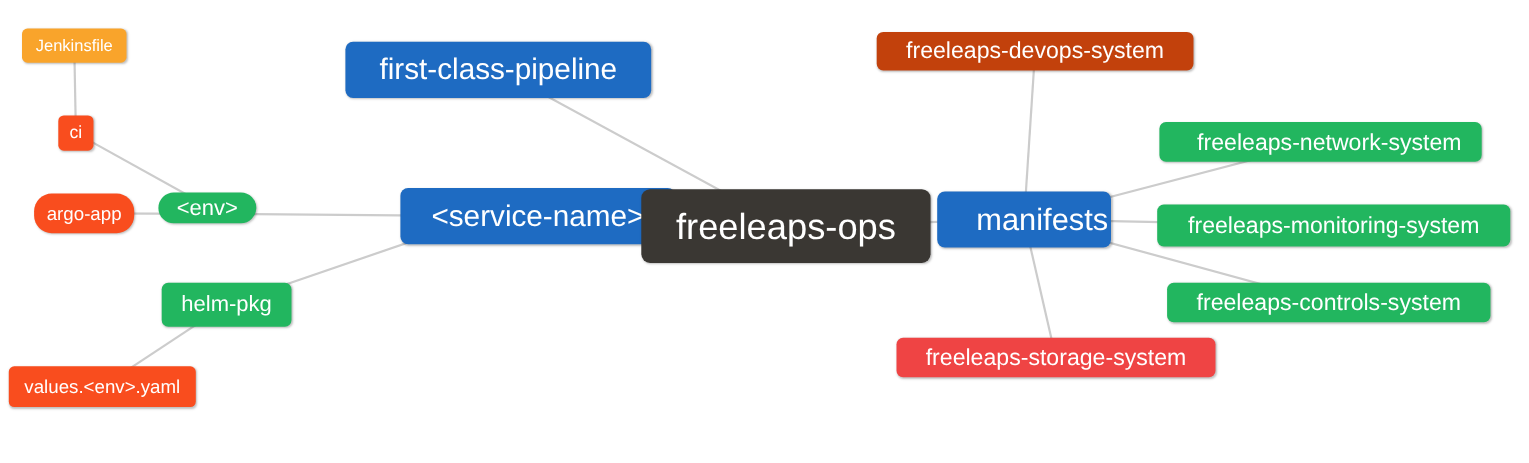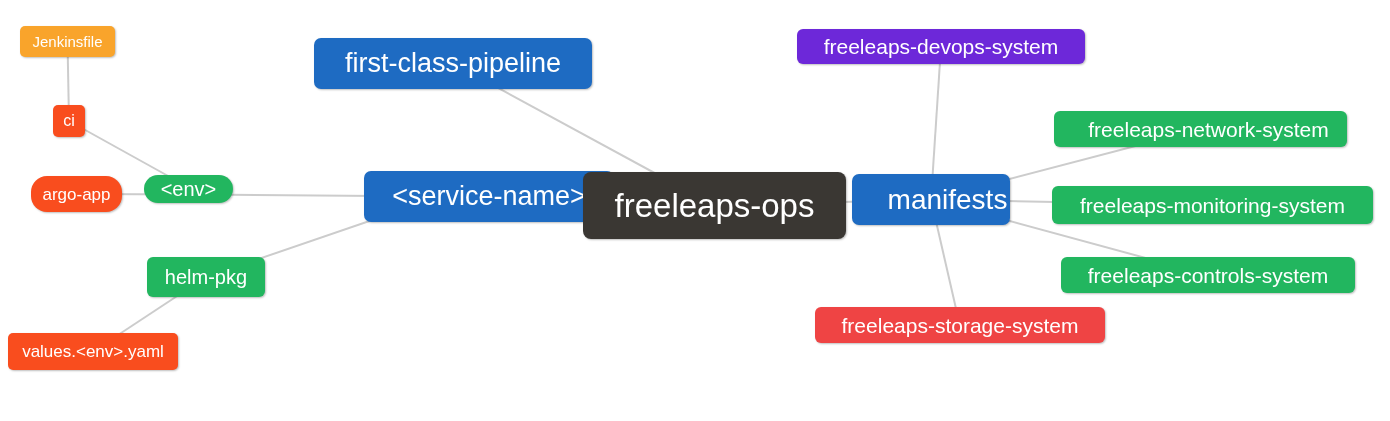--- a/index.html
+++ b/index.html
@@ -81,21 +81,21 @@
       </div>
       <div class="node" style="left: 316px; top: 171px; width: 250px; height: 51px; background: rgb(30, 107, 194); font-size: 27px; border-radius: 7px; margin-left: 48px;">
         <span>&lt;service-name&gt;</span>
       </div>
       <div class="node" style="left: 583px; top: 172px; width: 263px; height: 67px; background: rgb(58, 55, 51); font-size: 33px; border-radius: 8px;">
         <span>freeleaps-ops</span>
       </div>
       <div class="node" style="left: 852px; top: 174px; width: 158px; height: 51px; background: rgb(30, 107, 194); font-size: 28px; border-radius: 7px; padding-left: 33px;">
         <span>manifests</span>
       </div>
-      <div class="node" style="left: 797px; top: 29px; width: 288px; height: 35px; background: #6d28d9; font-size: 21px; border-radius: 6px;">
+      <div class="node" style="left: 797px; top: 29px; width: 288px; height: 35px; background: #c2410c; font-size: 21px; border-radius: 6px;">
         <span>freeleaps-devops-system</span>
       </div>
       <div class="node" style="left: 1054px; top: 111px; width: 293px; height: 36px; background: rgb(34, 182, 95); font-size: 21px; border-radius: 6px; padding-left: 16px;">
         <span>freeleaps-network-system</span>
       </div>
       <div class="node" style="left: 1052px; top: 186px; width: 321px; height: 38px; background: rgb(34, 182, 95); font-size: 21px; border-radius: 6px;">
         <span>freeleaps-monitoring-system</span>
       </div>
       <div class="node" style="left: 1061px; top: 257px; width: 294px; height: 36px; background: rgb(34, 182, 95); font-size: 21px; border-radius: 6px;">
         <span>freeleaps-controls-system</span>

